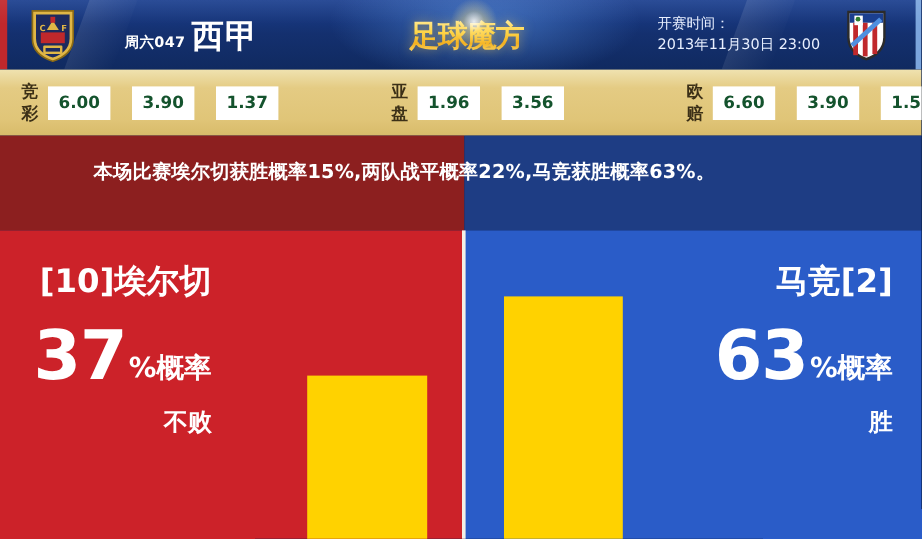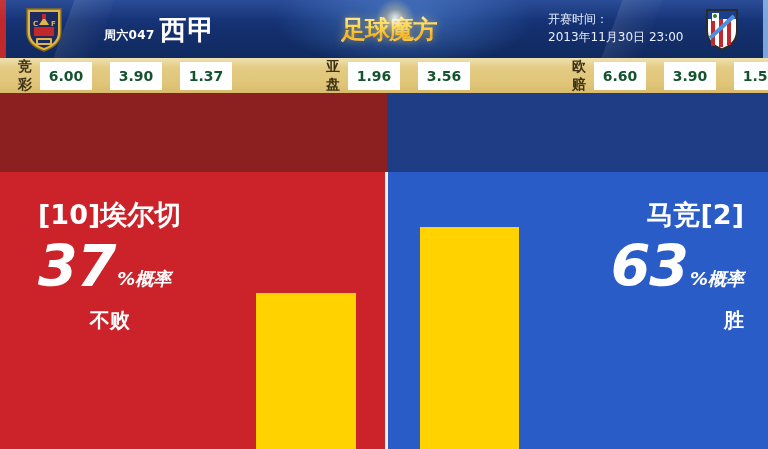--- a/index.html
+++ b/index.html
@@ -44,21 +44,21 @@
     text-shadow:0 0 9px rgba(255,205,70,.55);
   }
   .logo-burst{position:absolute;left:44px;top:-10px;width:44px;height:44px;
     background:radial-gradient(circle,rgba(255,255,255,.85) 0%,rgba(255,230,140,.35) 28%,rgba(255,220,120,0) 62%);
     pointer-events:none;}
 
   .kickoff{position:absolute;left:548px;top:10px;color:#e9f0ff;font-size:12px;line-height:18px;white-space:nowrap;}
 
   
   .odds{
-    position:relative;height:35px;width:768px;
+    position:relative;height:55px;width:768px;
     background:linear-gradient(180deg,#efe2b0 0%,#e4cb83 28%,#e0c578 75%,#d8bb6a 100%);
     display:flex;align-items:center;
   }
   .odds-group{display:flex;align-items:center;height:28px;}
   .odds-group.g1{margin-left:18px;}
   .odds-group.g2{margin-left:76px;}
   .odds-group.g3{margin-left:84px;}
   .odds-name{font-size:14px;font-weight:bold;color:#3c3017;margin-right:7px;letter-spacing:1px;}
   .odds-cell{
     background:#ffffff;color:#14532d;font-size:14px;font-weight:bold;
@@ -77,27 +77,27 @@
   }
 
   
   .chart{position:relative;height:282px;width:768px;display:flex;}
   .side{position:relative;height:282px;}
   .side.left{width:387px;background:#cc2229;}
   .side.right{width:381px;background:#2a5cc8;}
   .divider{position:absolute;left:385px;top:0;width:3px;height:282px;background:#f3f0e6;}
 
   .label-block{position:absolute;color:#fff;white-space:nowrap;}
-  .label-block.l{left:38px;top:26px;text-align:center;}
+  .label-block.l{left:28px;top:26px;text-align:right;}
   .label-block.r{right:24px;top:26px;text-align:right;}
   .team-name{font-size:27px;font-weight:bold;line-height:34px;letter-spacing:0px;}
-  .pct-row{display:flex;align-items:flex-end;line-height:1;margin-top:6px;font-style:italic;}
+  .pct-row{display:flex;align-items:flex-end;line-height:1;margin-top:17px;}
   .label-block.r .pct-row{justify-content:flex-end;}
   .pct-num{font-size:57px;font-weight:bold;letter-spacing:-1px;}
-  .pct-unit{font-size:18px;font-weight:bold;padding-bottom:7px;margin-left:2px;letter-spacing:0px;}
+  .pct-unit{font-size:23px;font-weight:bold;padding-bottom:7px;margin-left:2px;letter-spacing:0px;}
   .outcome{font-size:20px;font-weight:bold;margin-top:6px;line-height:38px;}
 
   .bar{position:absolute;bottom:0;background:#ffd200;}
   .bar.l{left:256px;width:100px;height:161px;}
   .bar.r{left:33px;width:99px;height:227px;}
 </style>
 </head>
 <body>
 
 <div class="app">
@@ -171,20 +171,21 @@
       <span class="odds-name">欧赔</span>
       <span class="odds-cell">6.60</span>
       <span class="odds-cell">3.90</span>
       <span class="odds-cell">1.51</span>
     </div>
   </div>
 
   <div class="banner">
     <div class="banner-half l"></div>
     <div class="banner-half r"></div>
+    <div class="banner-text">本场比赛埃尔切获胜概率15%,两队战平概率22%,马竞获胜概率63%。</div>
   </div>
 
   <div class="chart">
     <div class="side left">
       <div class="label-block l">
         <div class="team-name">[10]埃尔切</div>
         <div class="pct-row">
           <span class="pct-num">37</span>
           <span class="pct-unit">%概率</span>
         </div>

